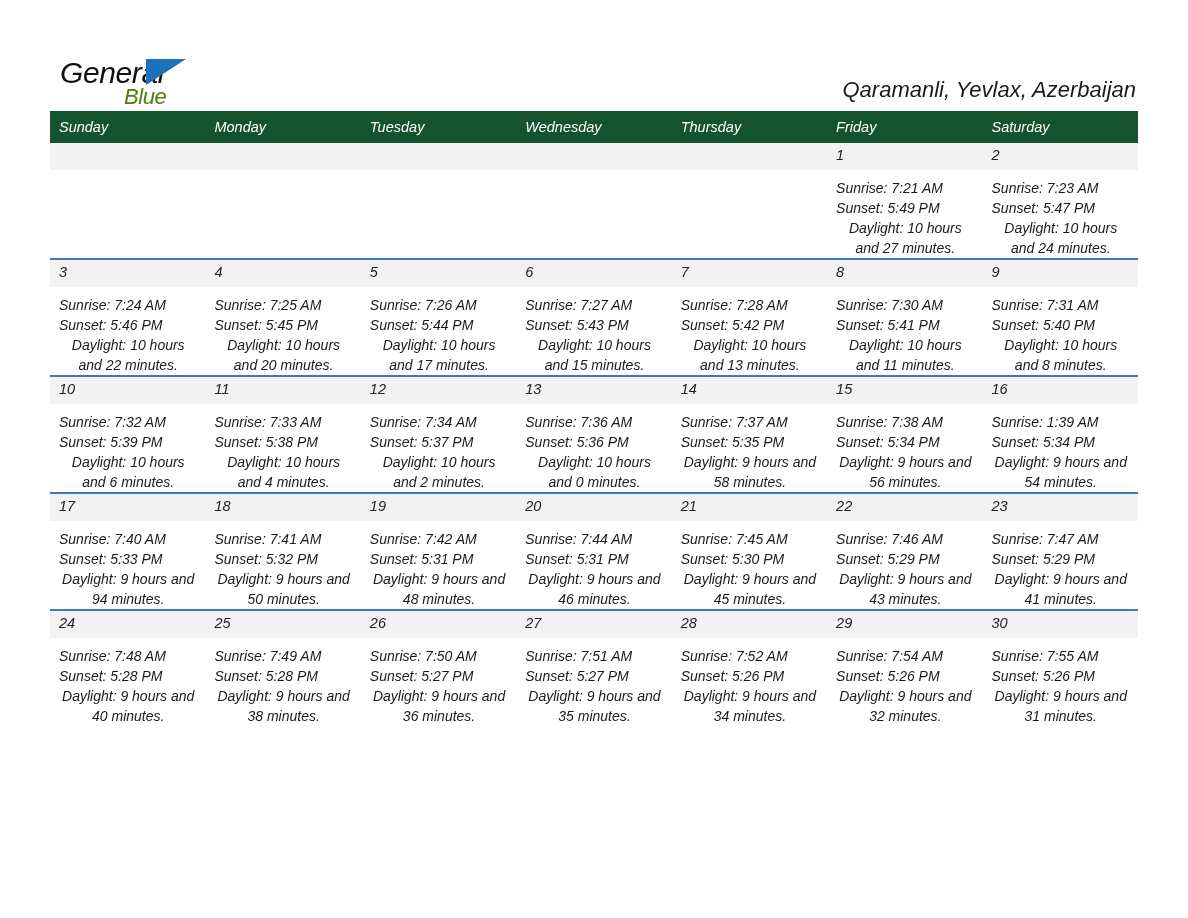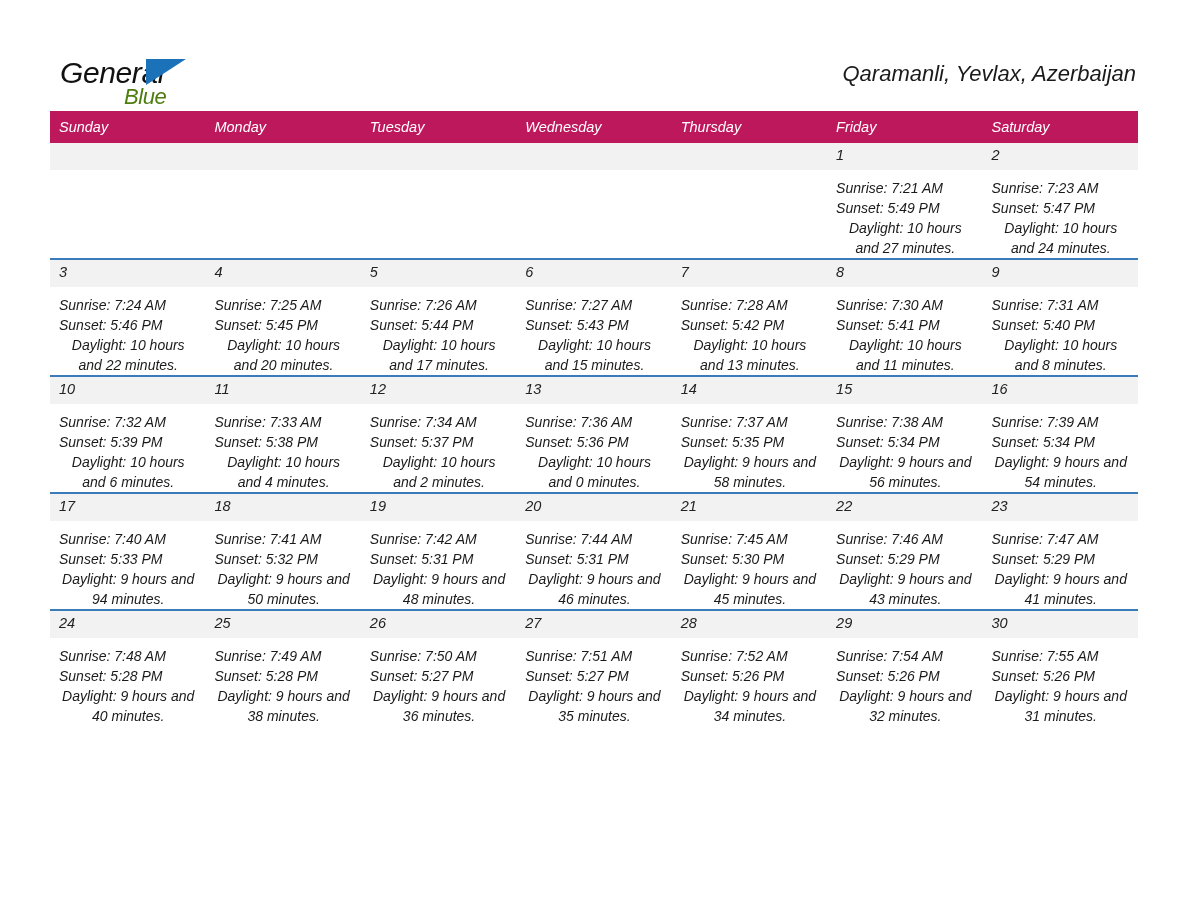--- a/index.html
+++ b/index.html
@@ -75,33 +75,33 @@
     font-size: 41px;
     font-weight: 400;
     color: #1a1a1a;
     line-height: 1.05;
     letter-spacing: 0px;
   }
   .location {
     font-size: 22px;
     font-weight: 400;
     color: #1a1a1a;
-    margin-top: 16px;
+    margin-top: 32px;
     line-height: 1.1;
   }
 
   
   .calendar {
     margin-top: 11px;
     width: 1088px;
     border-collapse: collapse;
     table-layout: fixed;
   }
   .calendar th {
-    background: #be185d;
+    background: #14532d;
     color: #ffffff;
     font-size: 14.5px;
     font-weight: 400;
     text-align: left;
     padding: 7px 0 8px 9px;
     height: 17px;
     border: none;
     margin-left: 40px;
   }
   .calendar td {
@@ -309,21 +309,21 @@
             <div class="daynum">15</div>
             <div class="cell-body">
               <div>Sunrise: 7:38 AM</div>
               <div>Sunset: 5:34 PM</div>
               <div class="daylight">Daylight: 9 hours and 56 minutes.</div>
             </div>
           </td>
           <td>
             <div class="daynum">16</div>
             <div class="cell-body">
-              <div>Sunrise: 7:39 AM</div>
+              <div>Sunrise: 1:39 AM</div>
               <div>Sunset: 5:34 PM</div>
               <div class="daylight">Daylight: 9 hours and 54 minutes.</div>
             </div>
           </td>
         </tr>
         <tr>
           <td>
             <div class="daynum">17</div>
             <div class="cell-body">
               <div>Sunrise: 7:40 AM</div>

